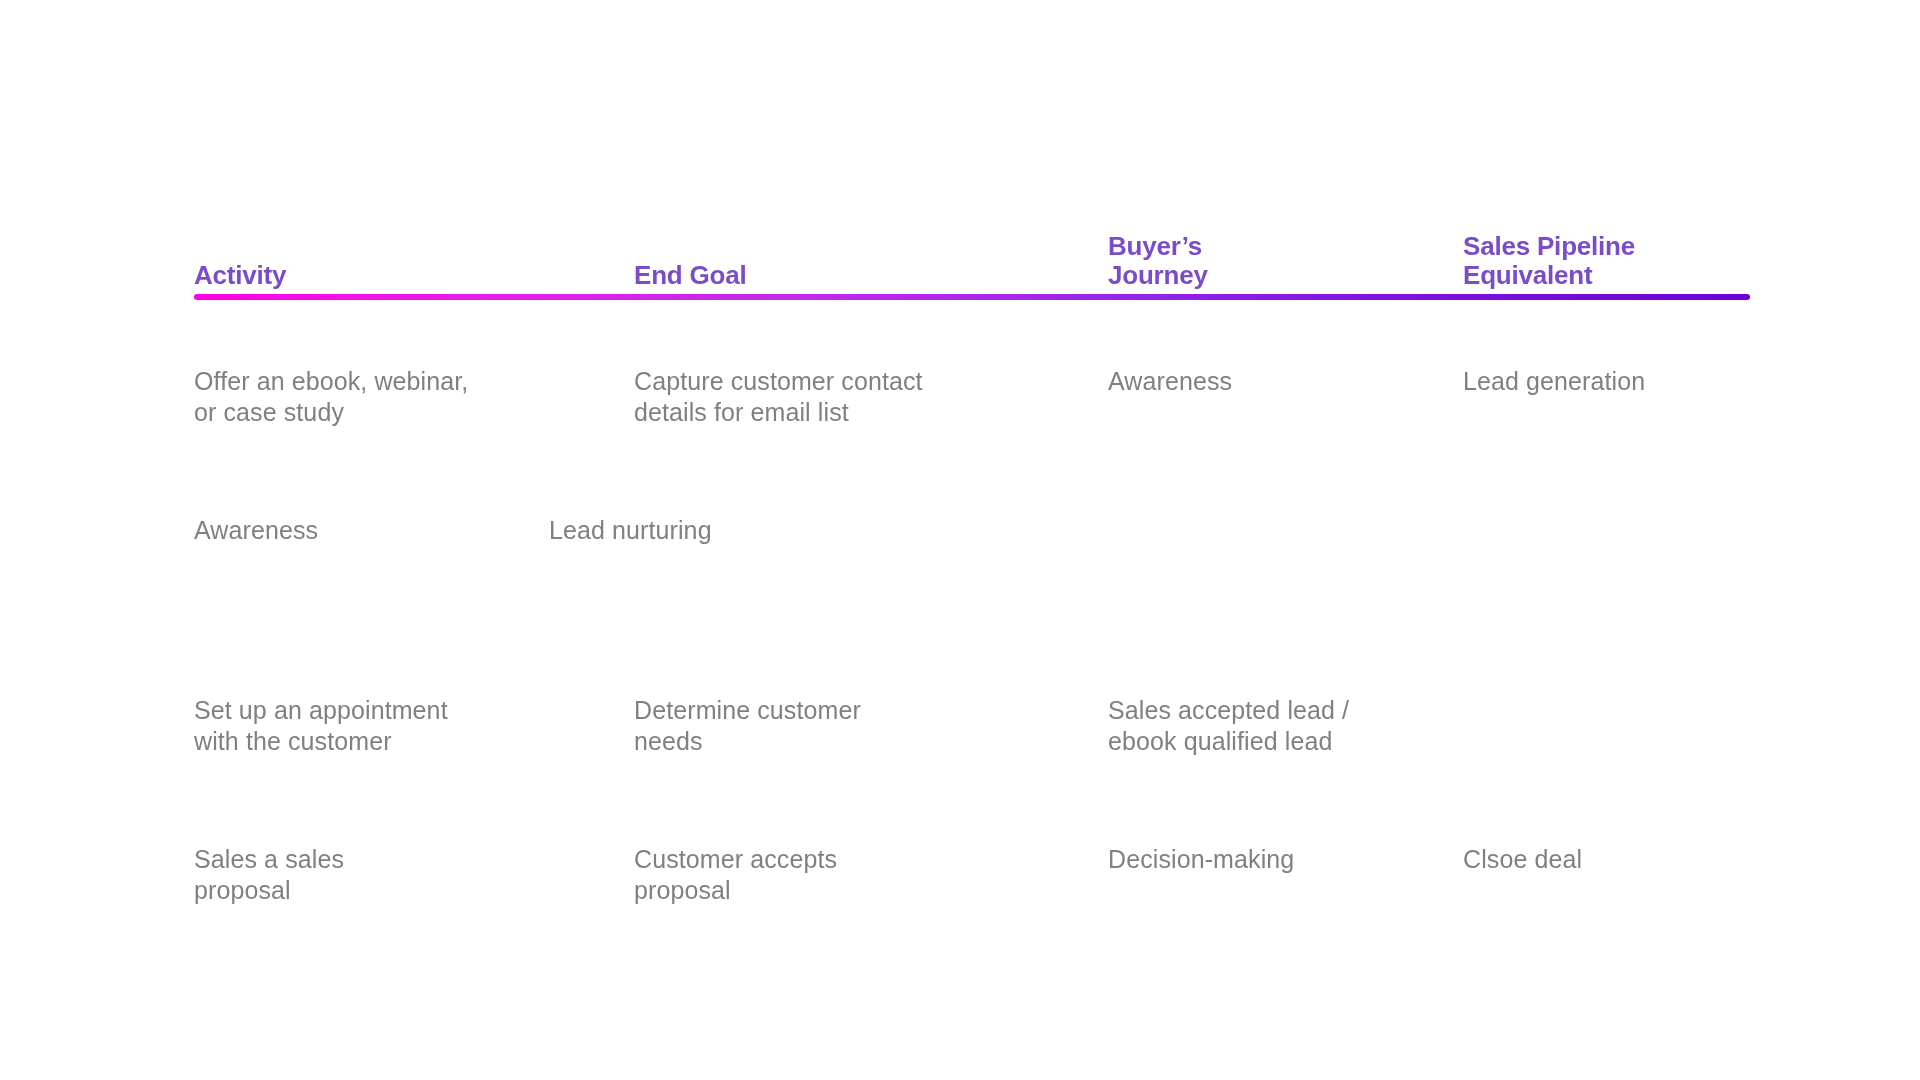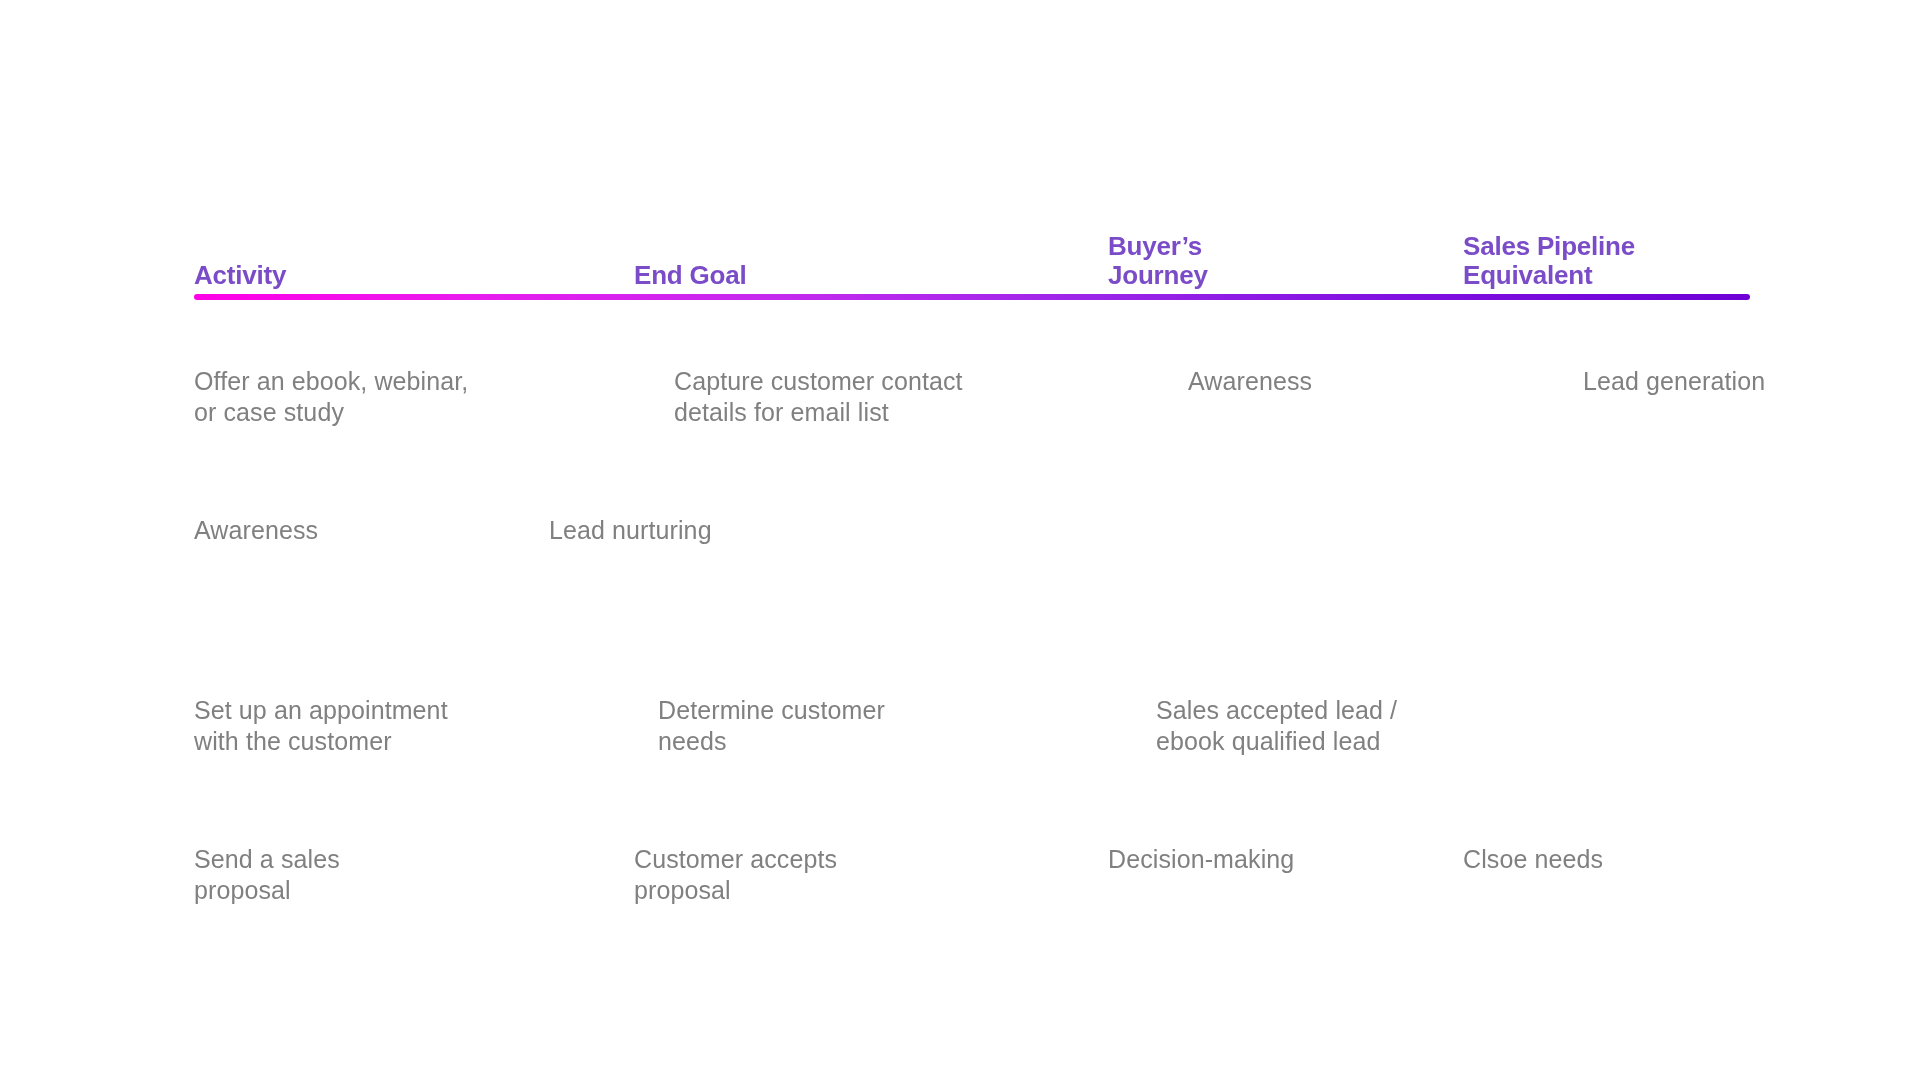--- a/index.html
+++ b/index.html
@@ -80,23 +80,23 @@
     left: 0;
     top: 366px;
     width: 1556px;
   }
 
   .row {
     display: flex;
     align-items: flex-start;
     width: 1556px;
   }
-  .row-0 { height: 149px; gap: 40px; }
+  .row-0 { height: 149px; }
   .row-1 { height: 180px; }
-  .row-2 { height: 149px; gap: 24px; }
+  .row-2 { height: 149px; }
   .row-3 { height: 140px; }
 
   .body-cell {
     color: #818081;
     font-size: 25px;
     font-weight: 400;
     line-height: 1.22;
     letter-spacing: 0.1px;
     white-space: pre-line;
   }
@@ -164,30 +164,30 @@
 needs</div>
         </div>
         <div class="col col-pipeline">
           <div class="body-cell">Sales accepted lead /
 ebook qualified lead</div>
         </div>
       </div>
 
       <div class="row row-3">
         <div class="col col-activity">
-          <div class="body-cell">Send a sales
+          <div class="body-cell">Sales a sales
 proposal</div>
         </div>
         <div class="col col-endgoal">
           <div class="body-cell">Customer accepts
 proposal</div>
         </div>
         <div class="col col-journey">
           <div class="body-cell">Decision-making</div>
         </div>
         <div class="col col-pipeline">
-          <div class="body-cell">Clsoe needs</div>
+          <div class="body-cell">Clsoe deal</div>
         </div>
       </div>
 
     </div>
   </div>
 </div>
 
 </body></html>

